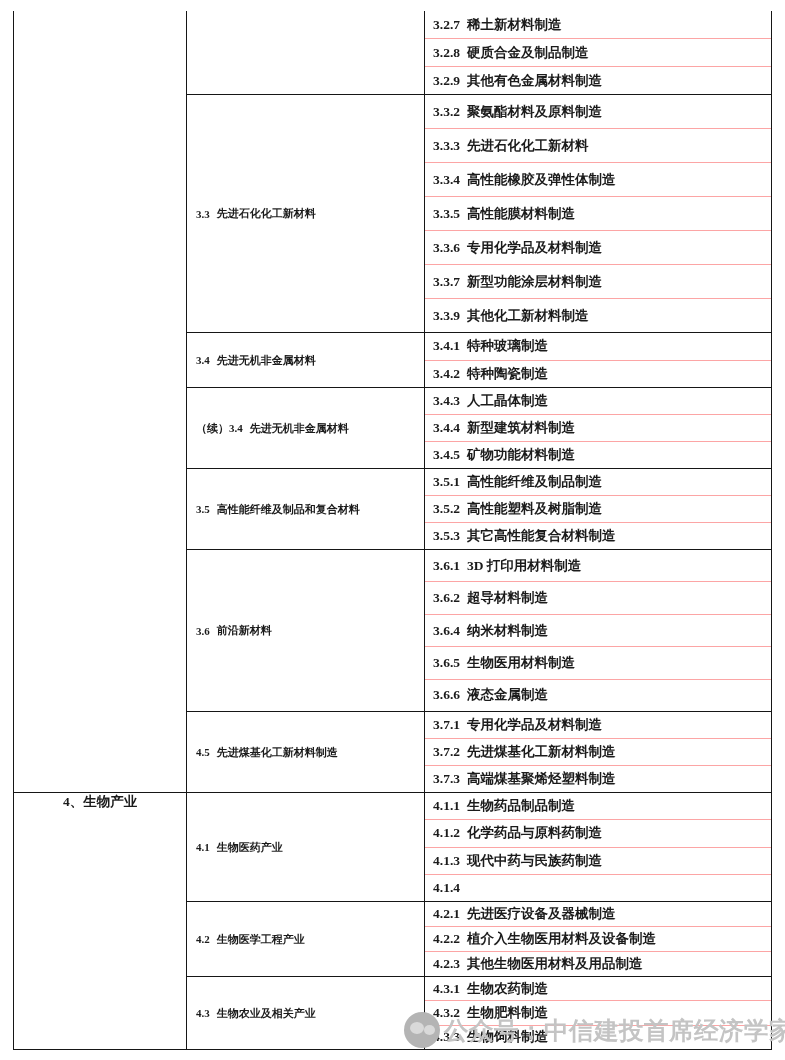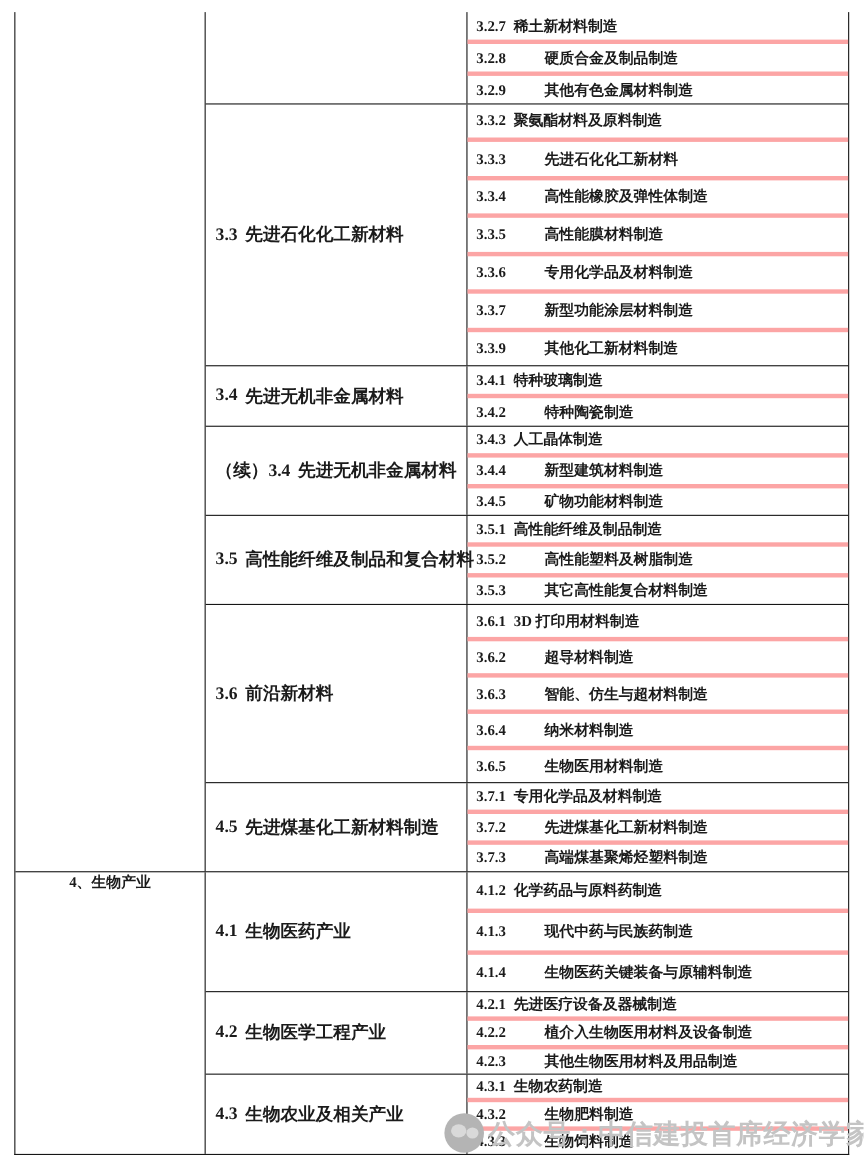--- a/index.html
+++ b/index.html
@@ -28,33 +28,33 @@
     font-weight:bold; font-size:13.5px;
   }
   .blocks { flex:1; display:flex; flex-direction:column; }
   .block { display:flex; flex:none; }
   .block + .block { border-top:1px solid #161616; }
   .mid-cell {
     width:238px; flex:none;
     border-right:1px solid #161616;
     display:flex; align-items:center;
     padding-left:9px;
-    font-weight:bold; font-size:16px;
+    font-weight:bold; font-size:11px;
     white-space:nowrap;
   }
   .mid-cell .code { margin-right:7px; }
   .rows { flex:1; display:flex; flex-direction:column; }
   .row {
     flex:1;
     display:flex; align-items:center;
     padding-left:8px;
     font-weight:bold; font-size:13.5px;
     white-space:nowrap;
   }
-  .row + .row { border-top:4px solid #fca5a5;gap:28px; }
+  .row + .row { border-top:1px solid #fca5a5; }
   .row .code { margin-right:7px; }
   .watermark {
     position:absolute;
     left:404px; top:1012px;
     display:flex; align-items:center;
     z-index:5;
   }
   .wm-logo {
     width:36px; height:36px; flex:none;
     border-radius:50%;
@@ -217,30 +217,30 @@
         <div class="rows">
             <div class="row">
             <span class="code">3.6.1</span>
             <span>3D 打印用材料制造</span>
           </div>
             <div class="row">
             <span class="code">3.6.2</span>
             <span>超导材料制造</span>
           </div>
             <div class="row">
-            <span class="code">3.6.3</span>
-            <span>智能、仿生与超材料制造</span>
-          </div>
-            <div class="row">
             <span class="code">3.6.4</span>
             <span>纳米材料制造</span>
           </div>
             <div class="row">
             <span class="code">3.6.5</span>
             <span>生物医用材料制造</span>
+          </div>
+            <div class="row">
+            <span class="code">3.6.6</span>
+            <span>液态金属制造</span>
           </div>
           </div>
       </div>
 
       <div class="block" style="height:81px">
         <div class="mid-cell">
           <span class="code">4.5</span>
           <span>先进煤基化工新材料制造</span>
         </div>
         <div class="rows">
@@ -268,30 +268,33 @@
     </div>
     <div class="blocks">
 
       <div class="block" style="height:108px">
         <div class="mid-cell">
           <span class="code">4.1</span>
           <span>生物医药产业</span>
         </div>
         <div class="rows">
             <div class="row">
+            <span class="code">4.1.1</span>
+            <span>生物药品制品制造</span>
+          </div>
+            <div class="row">
             <span class="code">4.1.2</span>
             <span>化学药品与原料药制造</span>
           </div>
             <div class="row">
             <span class="code">4.1.3</span>
             <span>现代中药与民族药制造</span>
           </div>
             <div class="row">
             <span class="code">4.1.4</span>
-            <span>生物医药关键装备与原辅料制造</span>
           </div>
           </div>
       </div>
 
       <div class="block" style="height:75px">
         <div class="mid-cell">
           <span class="code">4.2</span>
           <span>生物医学工程产业</span>
         </div>
         <div class="rows">

